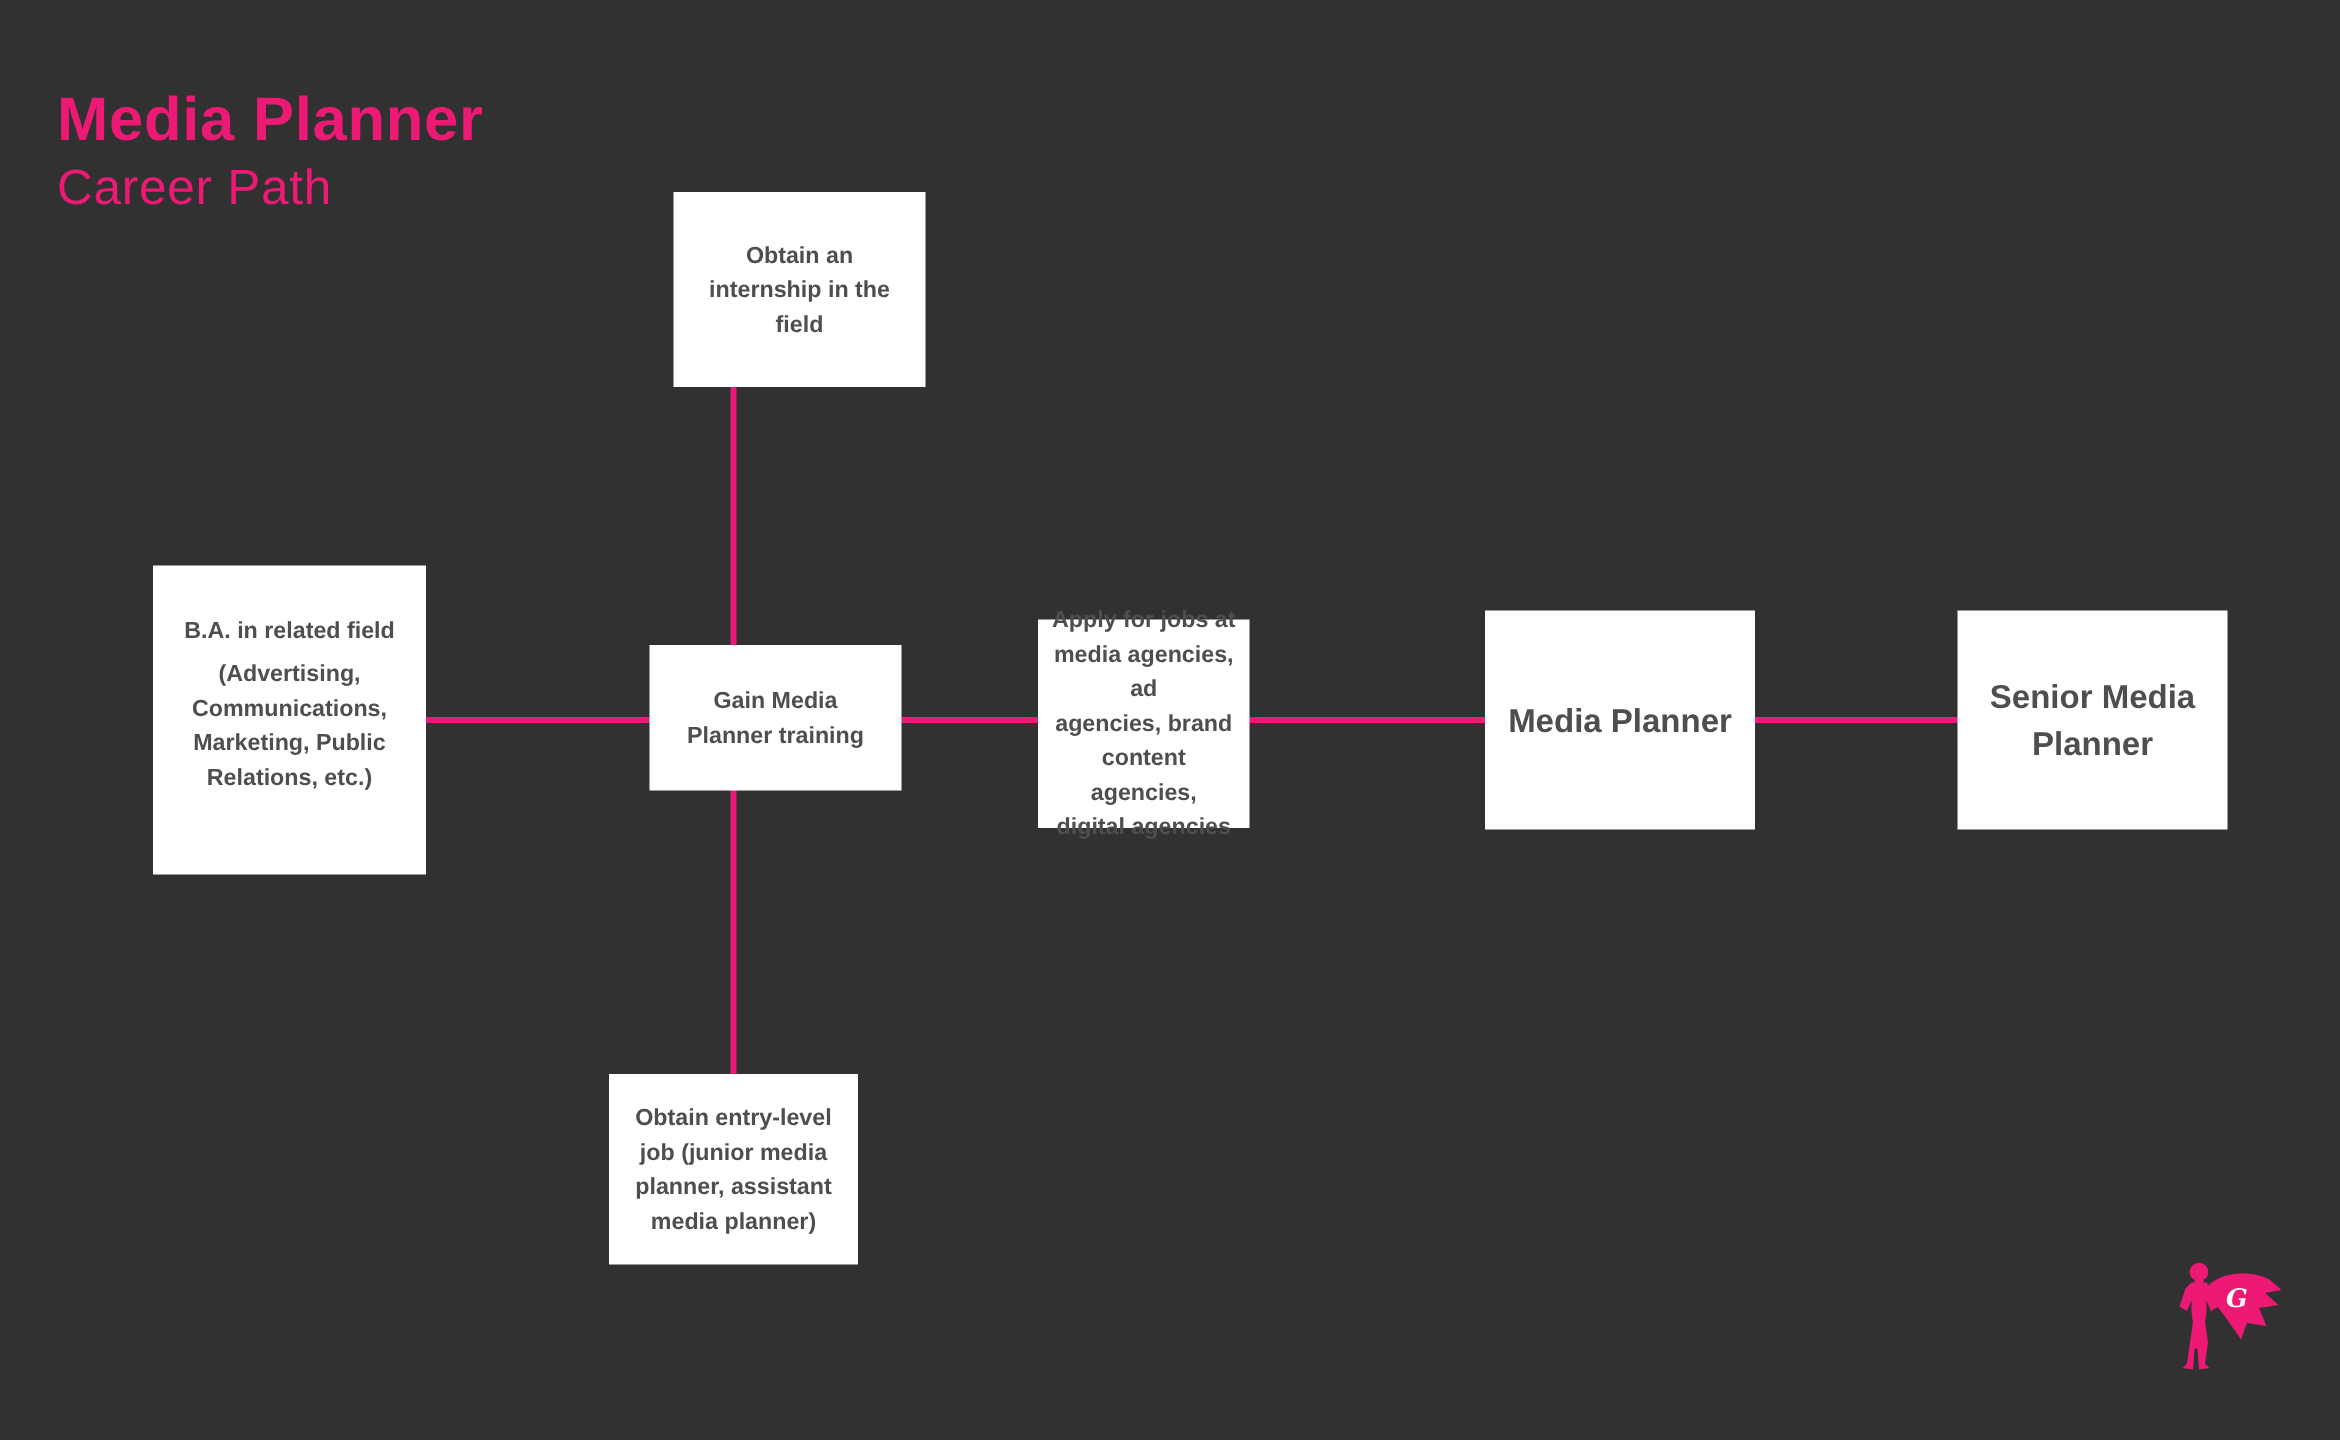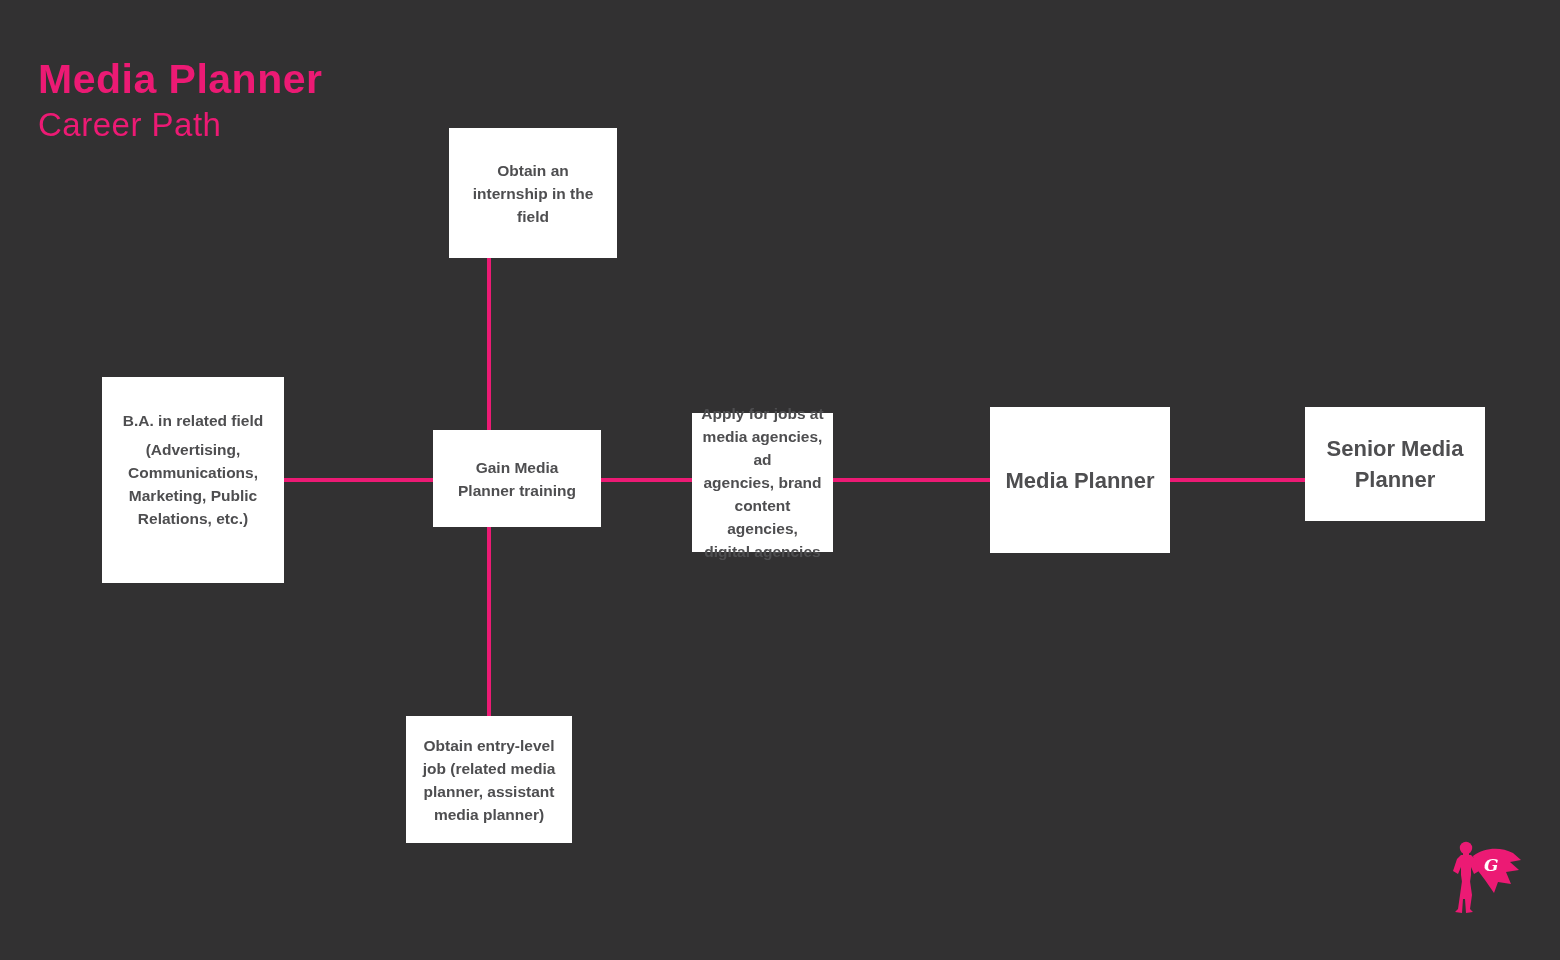--- a/index.html
+++ b/index.html
@@ -58,21 +58,21 @@
   }
   .node .txt { white-space: pre-line; }
   .node.big { font-size: 22px; line-height: 31px; font-weight: 700; }
 
   .node-internship { left: 405px; top: 128px; width: 168px; height: 130px; margin-left: 44px; }
   .node-degree     { left: 71px;  top: 377px; width: 182px; height: 206px; padding-bottom: 30px; margin-left: 31px; }
   .node-degree .detail { margin-top: 6px; }
   .node-training   { left: 405px; top: 430px; width: 168px; height: 97px; margin-left: 28px; }
   .node-apply      { left: 692px; top: 413px; width: 141px; height: 139px; }
   .node-mp         { left: 990px; top: 407px; width: 180px; height: 146px; }
-  .node-senior     { left: 1305px; top: 407px; width: 180px; height: 114px; }
+  .node-senior     { left: 1305px; top: 407px; width: 180px; height: 146px; }
   .node-entry      { left: 406px; top: 716px; width: 166px; height: 127px; }
 
   
   .logo { position: absolute; left: 1452px; top: 841px; width: 72px; height: 76px; z-index: 2; }
   .logo svg { width: 100%; height: 100%; display: block; }
   .logo .cape-letter {
     font-family: "DejaVu Serif", "Liberation Serif", serif;
     font-style: italic;
     font-weight: bold;
     font-size: 17px;
@@ -123,21 +123,21 @@
     <div class="txt">Media Planner</div>
   </div>
 
   <div class="node big node-senior">
     <div class="txt">Senior Media
 Planner</div>
   </div>
 
   <div class="node node-entry">
     <div class="txt">Obtain entry-level
-job (related media
+job (junior media
 planner, assistant
 media planner)</div>
   </div>
 
   <div class="logo">
     <svg viewBox="0 0 70 76" xmlns="http://www.w3.org/2000/svg">
       <g fill="#EC1A74">
 
         <path d="M20,15 C32,6 48,6 60,12 L68,19 L57,21 L66,29 L53,31 L58,43 L45,41 L41,52 L32,39 L23,27 Z"></path>
 

